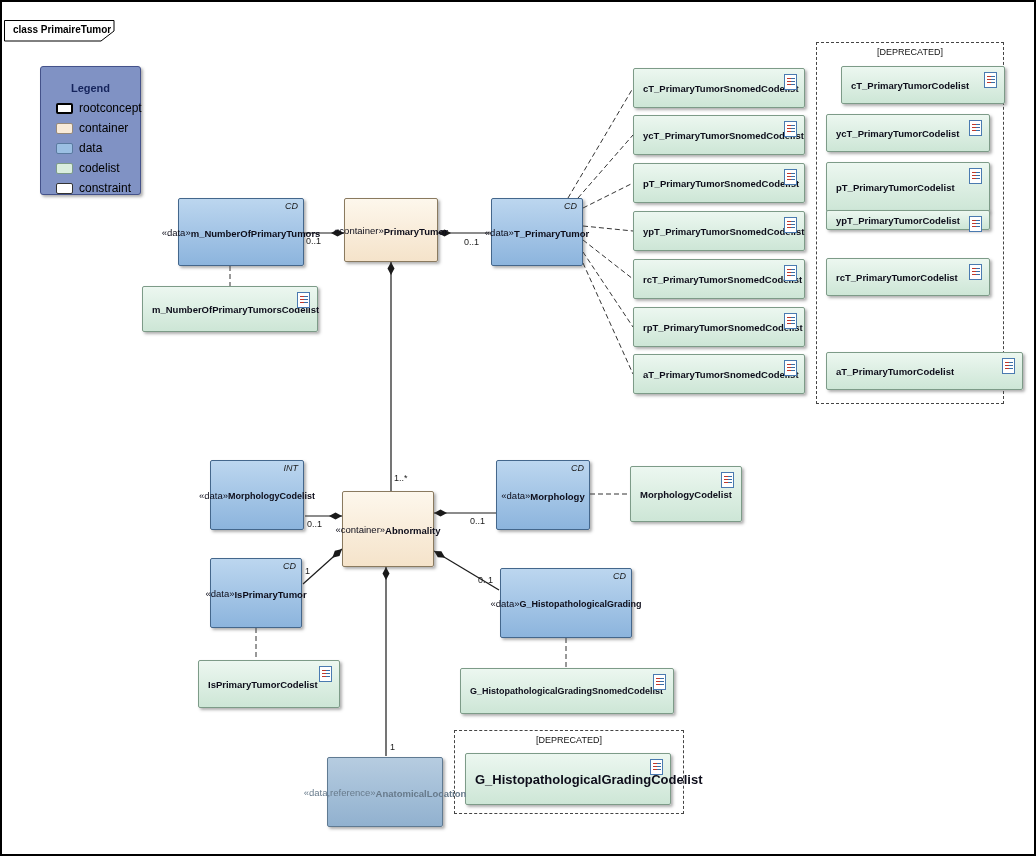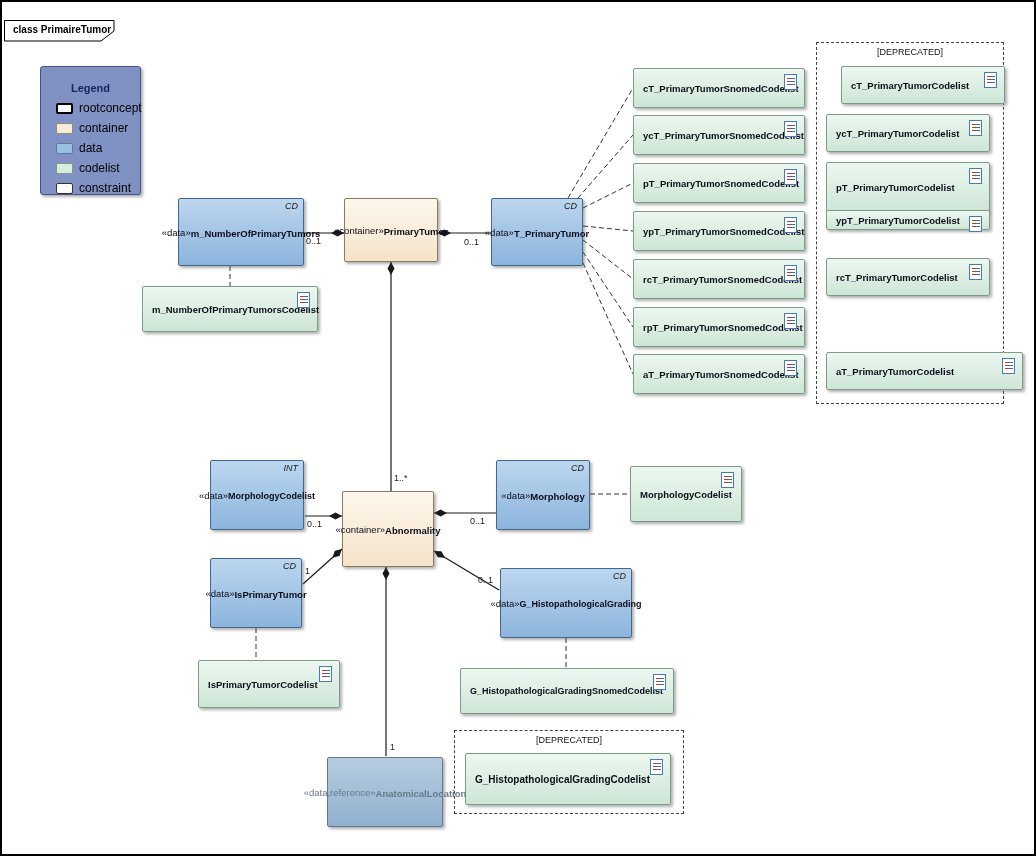--- a/index.html
+++ b/index.html
@@ -241,21 +241,21 @@
 
   <div class="node codelist" style="left:458px;top:666px;width:214px;height:46px">
     <span class="doc-icon"></span>
     <div class="clname" style="font-size:9px">G_HistopathologicalGradingSnomedCodelist</div>
   </div>
 
   <div class="dep-box" style="left:452px;top:728px;width:230px;height:84px">
     <div class="dep-label">[DEPRECATED]</div>
     <div class="node codelist" style="left:10px;top:22px;width:206px;height:52px">
       <span class="doc-icon"></span>
-      <div class="clname" style="font-size:10px">G_HistopathologicalGradingCodelist</div>
+      <div class="clname" style="font-size:13px">G_HistopathologicalGradingCodelist</div>
     </div>
   </div>
 
   <div class="node reference" style="left:325px;top:755px;width:116px;height:70px">
     <div class="stereo">«data,reference»</div>
     <div class="nname">AnatomicalLocation</div>
   </div>
 
   <span class="mult" style="left:304px;top:234px">0..1</span>
   <span class="mult" style="left:462px;top:235px">0..1</span>

